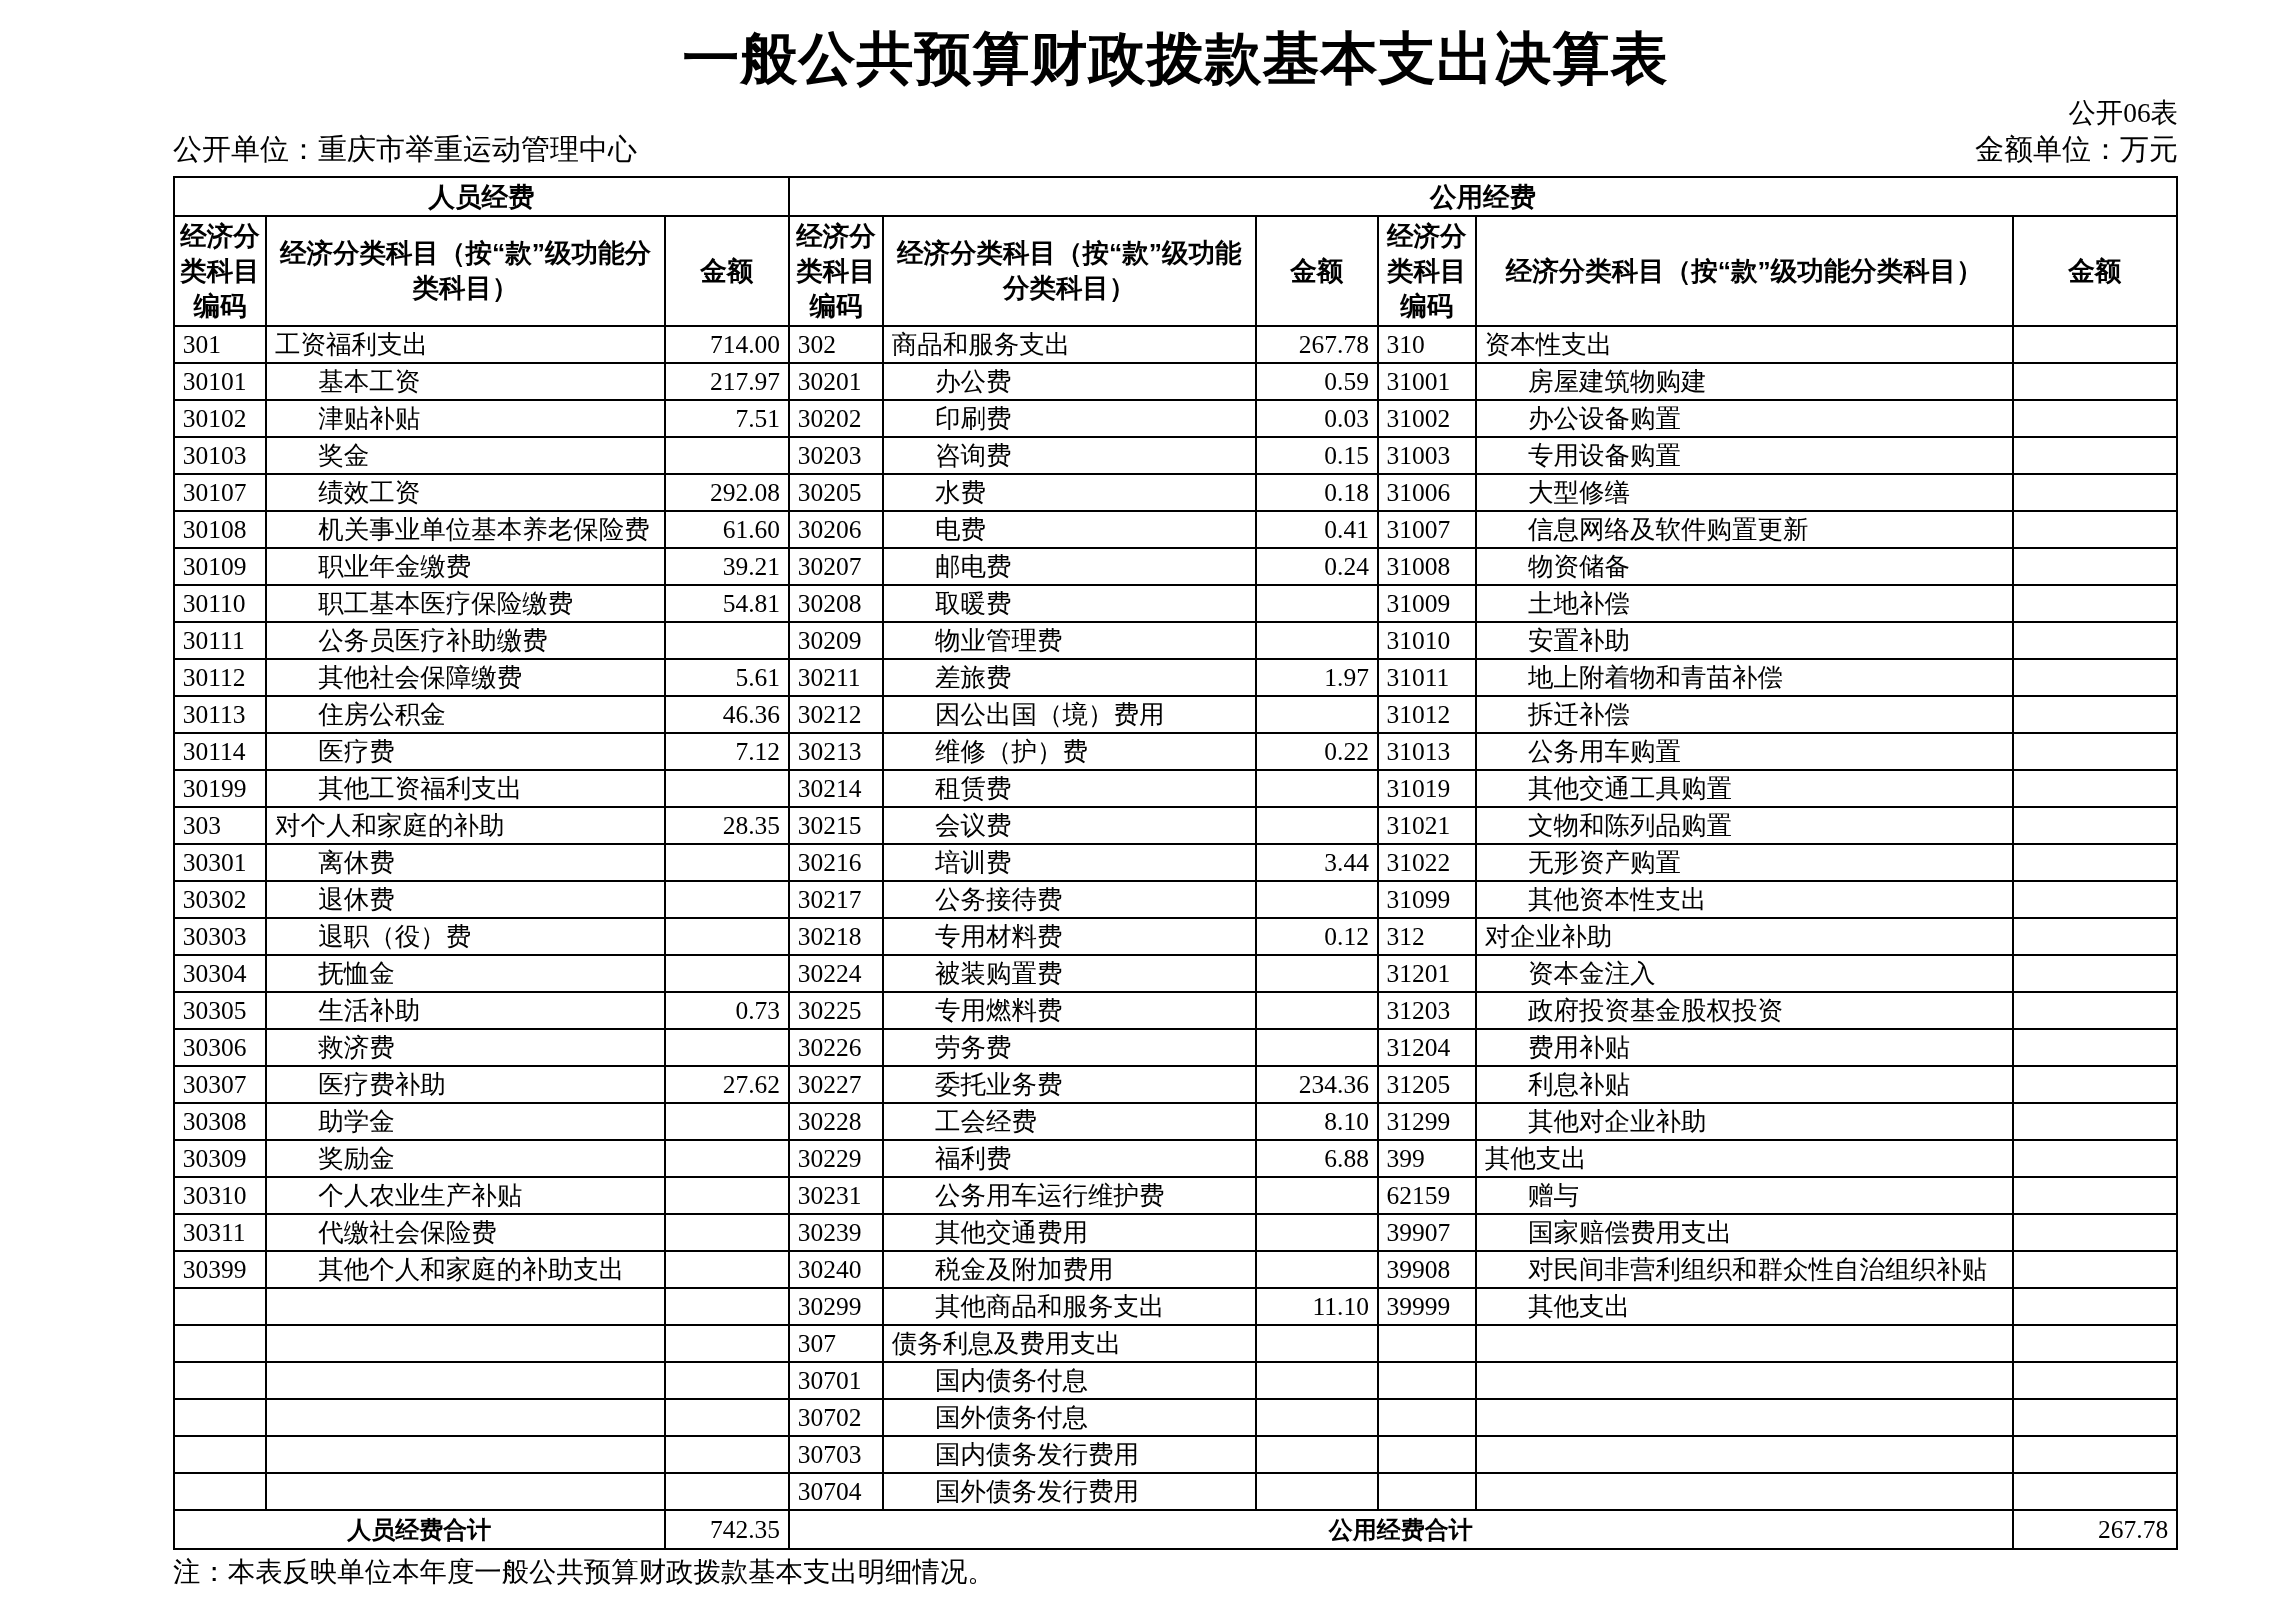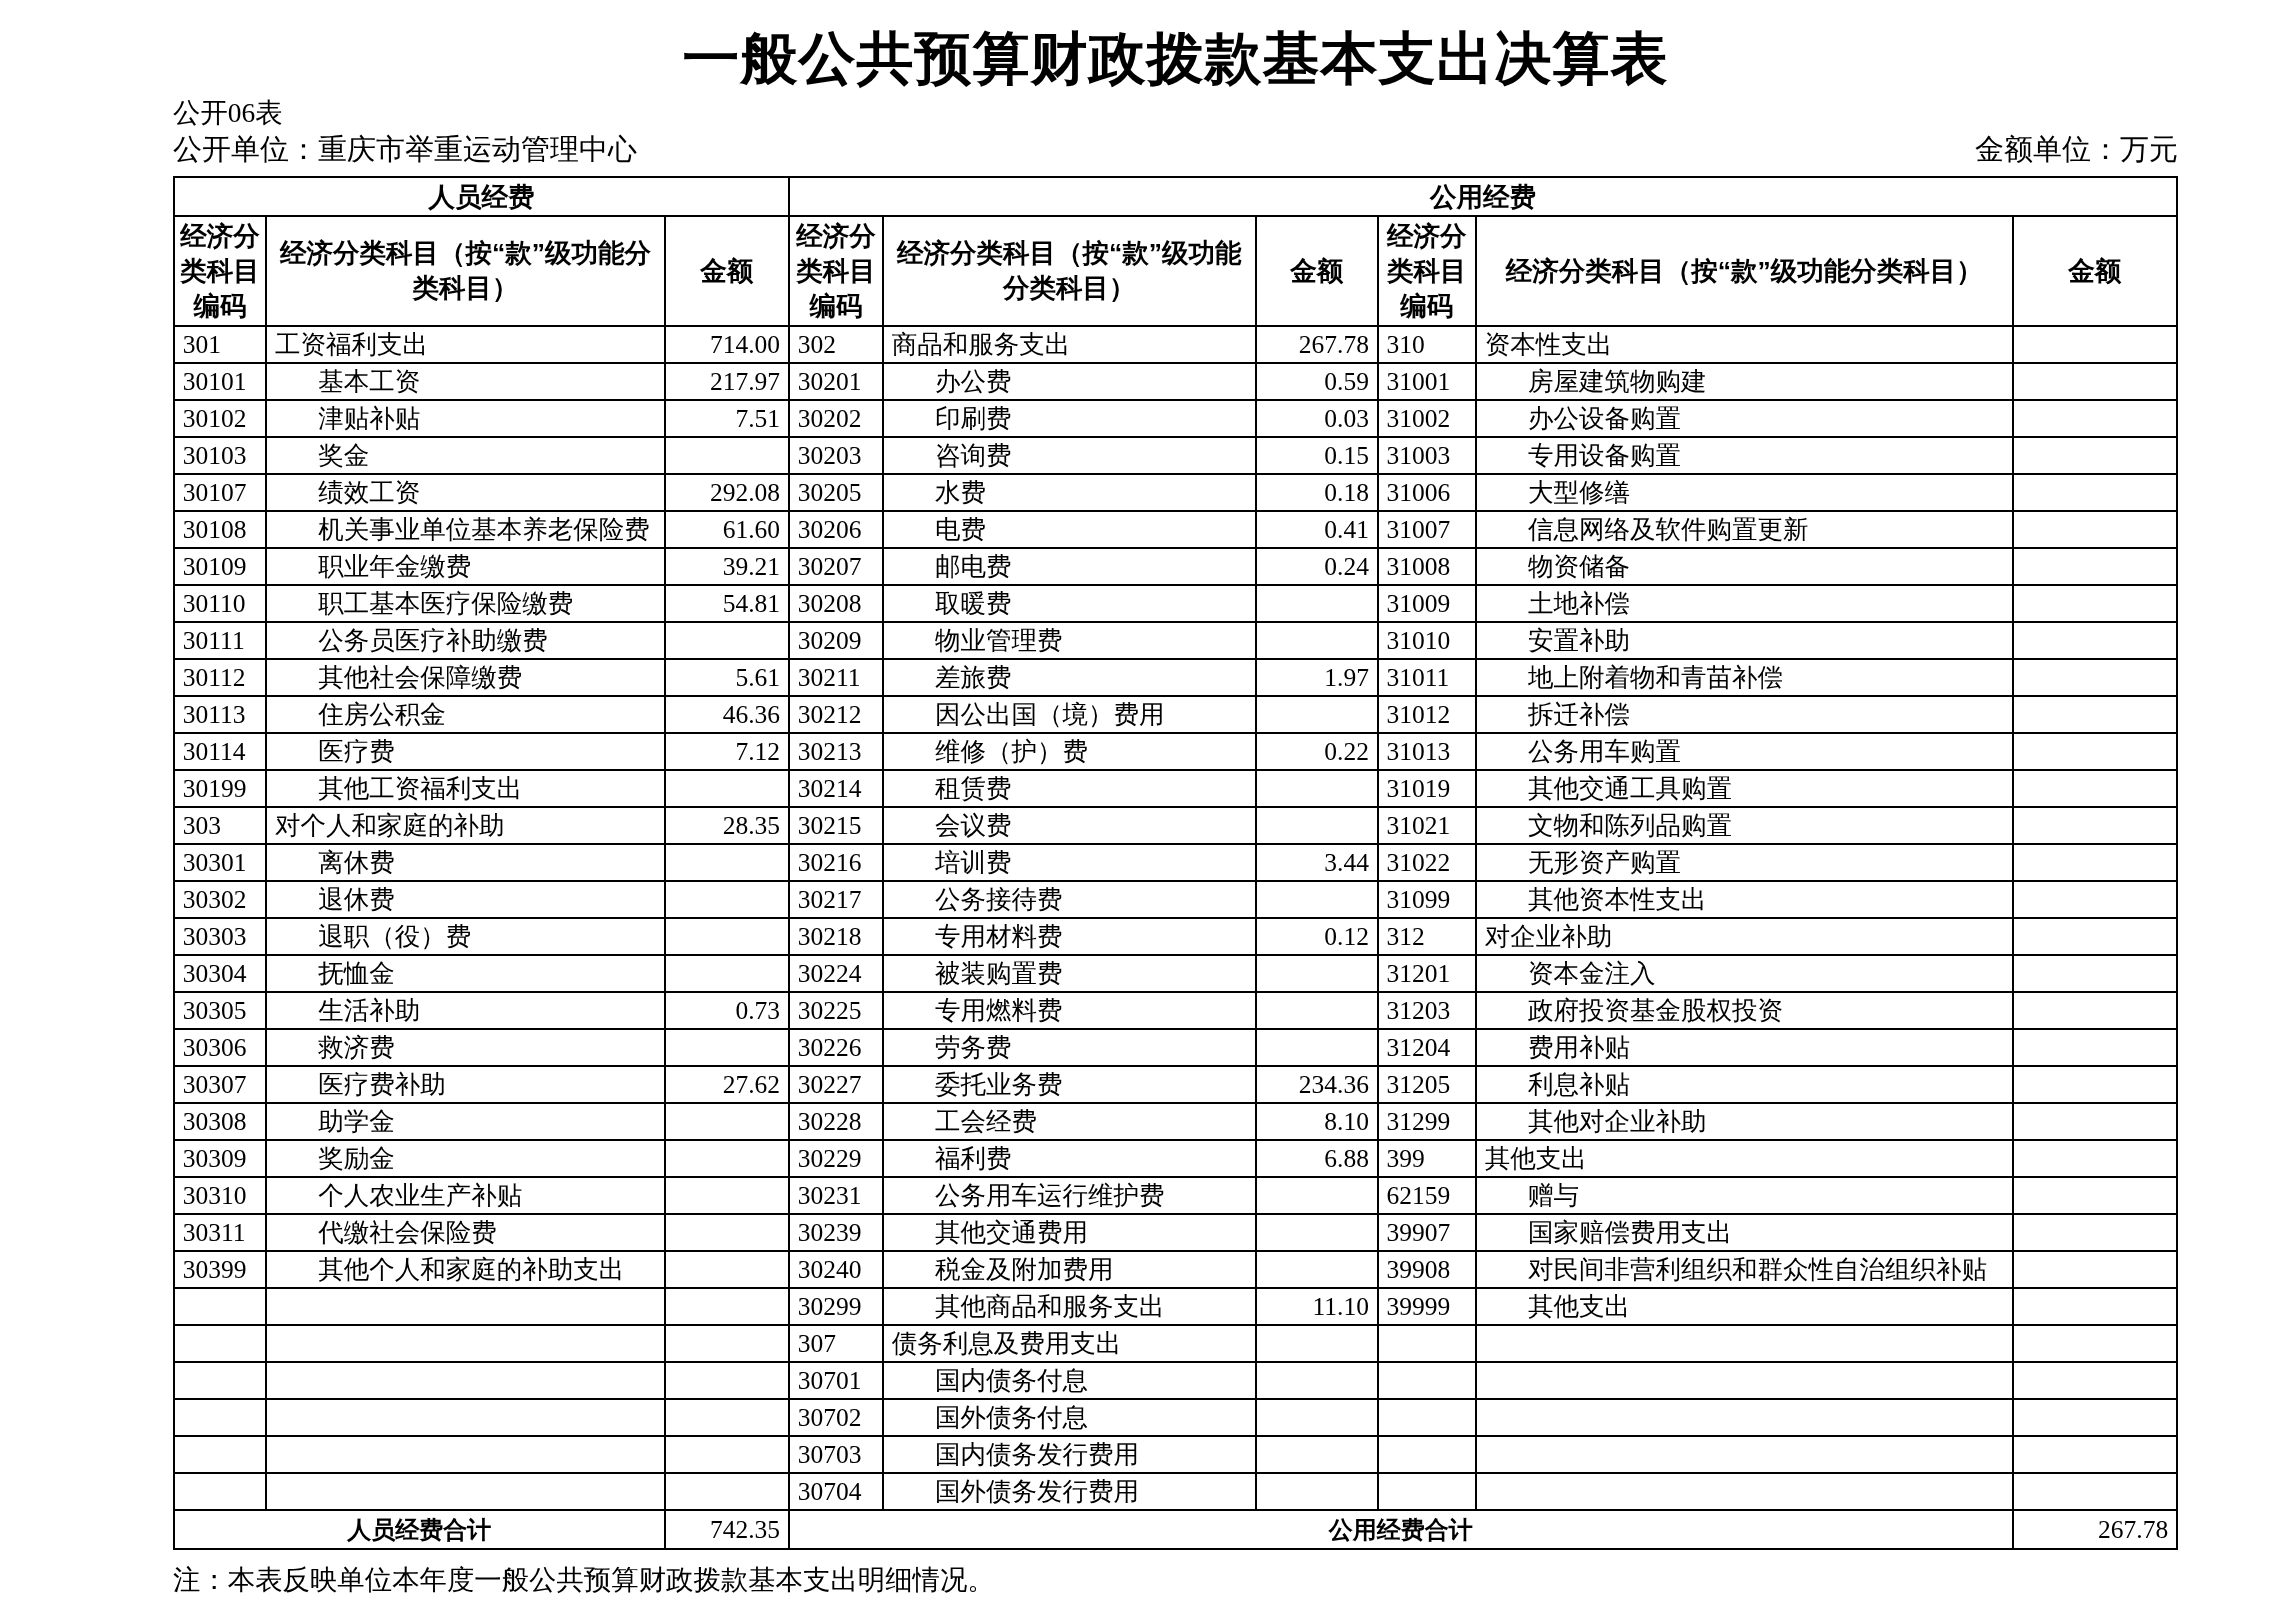--- a/index.html
+++ b/index.html
@@ -7,21 +7,21 @@
     width:2292px; height:1620px; background:#ffffff; color:#000;
     font-family:"Liberation Serif","DejaVu Serif",serif;
     position:relative; overflow:hidden;
   }
   .sheet { position:absolute; left:173px; top:23px; width:2005px; }
   .title {
     margin:0; text-align:center;
     font-family:"Liberation Sans","DejaVu Sans",sans-serif;
     font-weight:bold; font-size:57px; line-height:71px; letter-spacing:1px;
   }
-  .meta1 { font-size:27.4px; line-height:35px; margin-top:2px; }
+  .meta1 { text-align:right; font-size:27.4px; line-height:35px; margin-top:2px; }
   .meta2 { display:flex; justify-content:space-between; font-size:29px; line-height:37px;gap:15px; }
   table.budget {
     border-collapse:collapse; table-layout:fixed; width:100%;
     border:2.9px solid #000; margin-top:8px;
   }
   th, td { border:2px solid #000; padding:0; overflow:hidden; white-space:nowrap; }
   thead th {
     font-family:"Liberation Sans","DejaVu Sans",sans-serif;
     font-weight:bold; font-size:26.5px; text-align:center; vertical-align:middle;
   }
@@ -30,21 +30,21 @@
   td.code { font-size:25.5px; text-align:left; padding-left:7.8px; height:32px; }
   td.subj { font-size:25.5px; text-align:left; padding-left:7.8px; }
   td.subj.lvl2 { padding-left:51px; }
   td.amt  { font-size:25.5px; text-align:right; padding-right:7.8px; }
   .gsep { border-left:2.9px solid #000; }
   tr.summary-row td { border-top:2.9px solid #000; height:37px; }
   td.sum-label {
     font-family:"Liberation Sans","DejaVu Sans",sans-serif;
     font-weight:bold; font-size:24px; text-align:center;
   }
-  .note { font-size:27.4px; line-height:41px; margin-top:10px; text-align:left; }
+  .note { font-size:27.4px; line-height:41px; margin-top:2px; text-align:left; }
 </style>
 </head>
 <body>
 
 <div class="sheet">
   <h1 class="title">一般公共预算财政拨款基本支出决算表</h1>
   <div class="meta1">公开06表</div>
   <div class="meta2">
     <span>公开单位：重庆市举重运动管理中心</span>
     <span>金额单位：万元</span>

